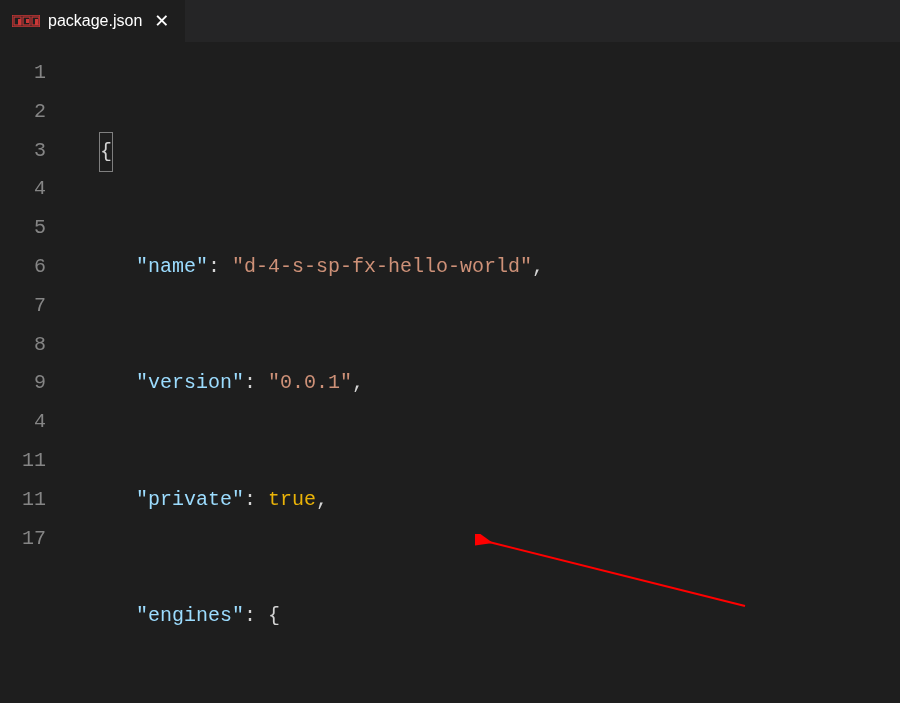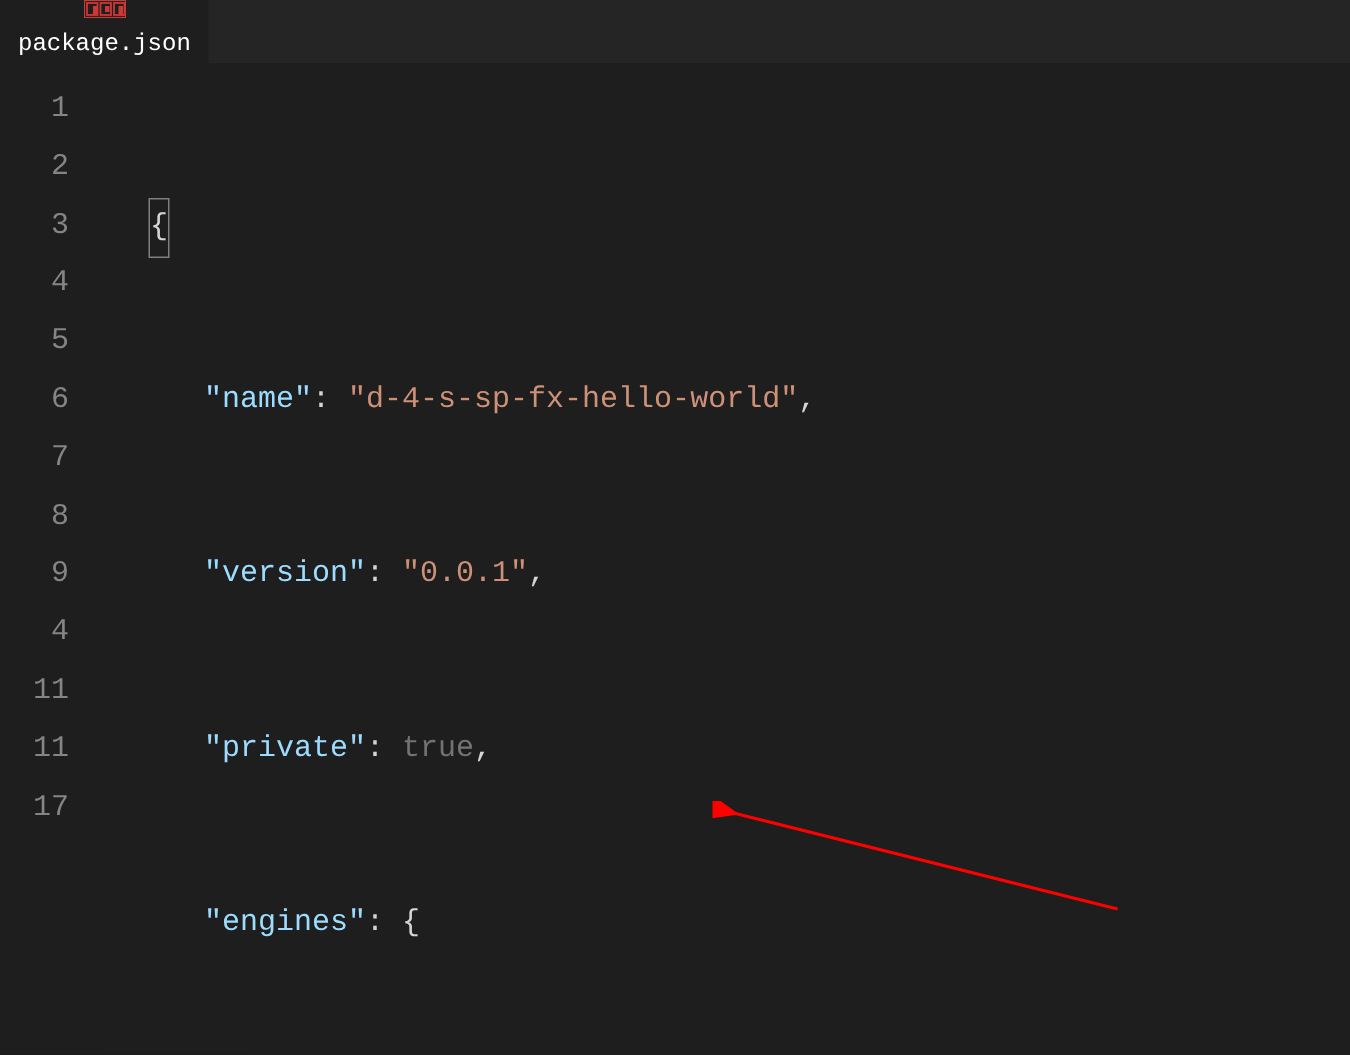--- a/index.html
+++ b/index.html
@@ -17,26 +17,25 @@
       height: 42px;
       display: flex;
       align-items: stretch;
     }
     .tab {
       background: #1e1e1e;
       display: flex;
       align-items: center;
       padding: 0 12px;
       gap: 8px;
-      font-family: Liberation Mono, monospace;
+      font-family: Liberation Sans, sans-serif;
       font-size: 16px;
       color: #ffffff;
       cursor: pointer;
       border-right: 1px solid #252526;
-      flex-direction: column;
     }
     .tab-icon {
       width: 28px;
       height: 14px;
       display: flex;
       align-items: center;
       justify-content: center;
     }
     .close-icon {
       font-size: 18px;
@@ -71,21 +70,21 @@
       white-space: pre;
       font-size: 20px;
       line-height: 38.8px;
     }
     .code-line {
       height: 38.8px;
       padding-left: 30px;
     }
     .key { color: #9cdcfe; }
     .str { color: #ce9178; }
-    .bool { color: #737373; margin-top: 37px; }
+    .bool { color: #eab308; margin-top: 37px; }
     .punct { color: #d4d4d4; }
     .cursor-box {
       display: inline-block;
       border: 1px solid #7f7f7f;
       margin-left: -1px;
     }
     .arrow {
       position: absolute;
       pointer-events: none;
     }

